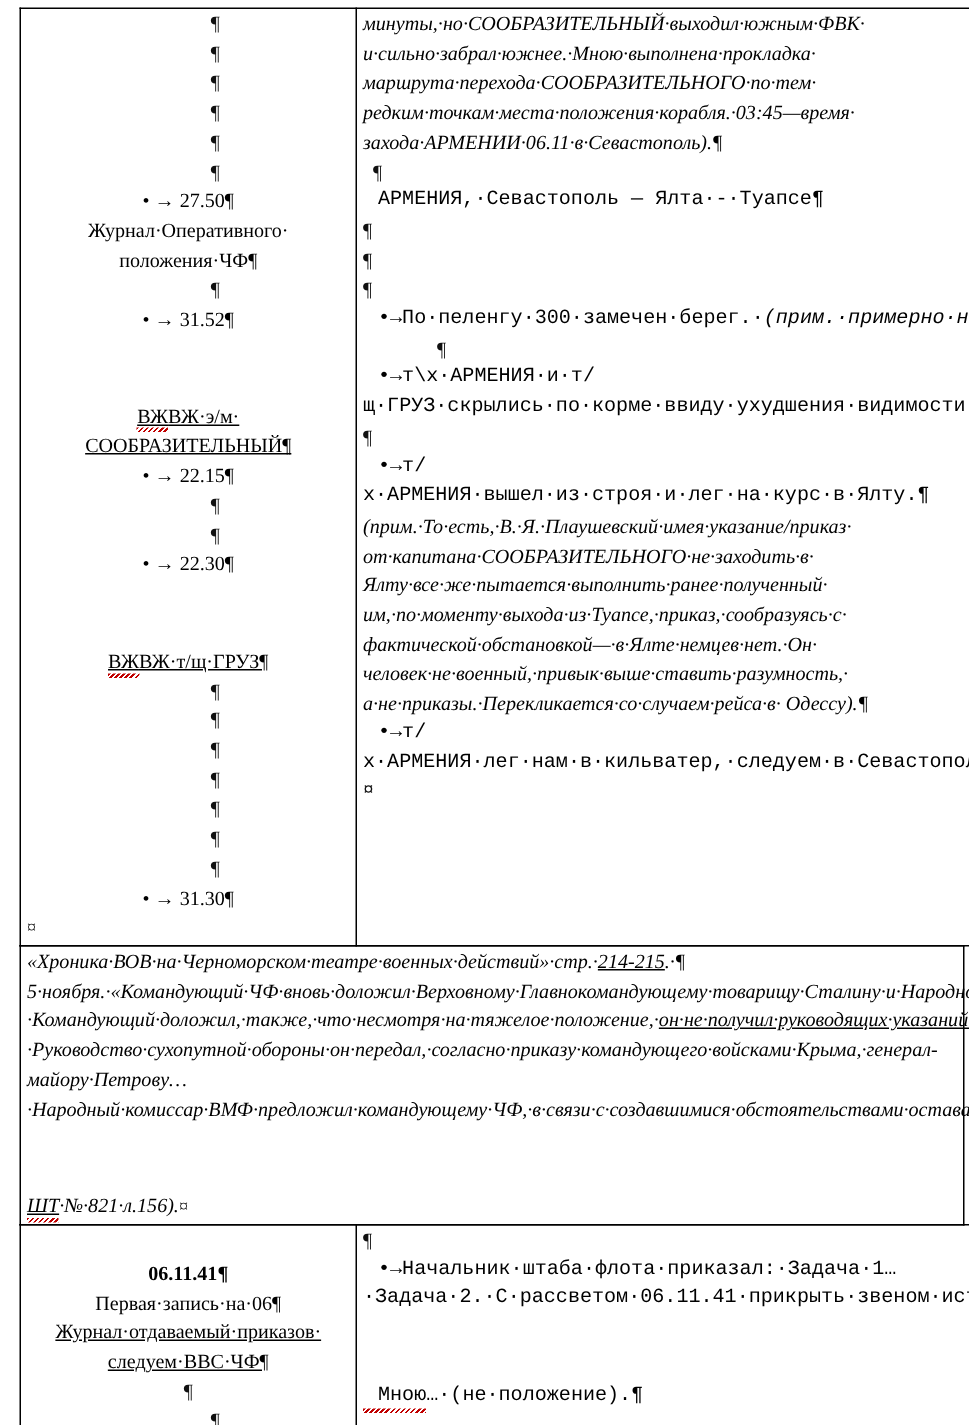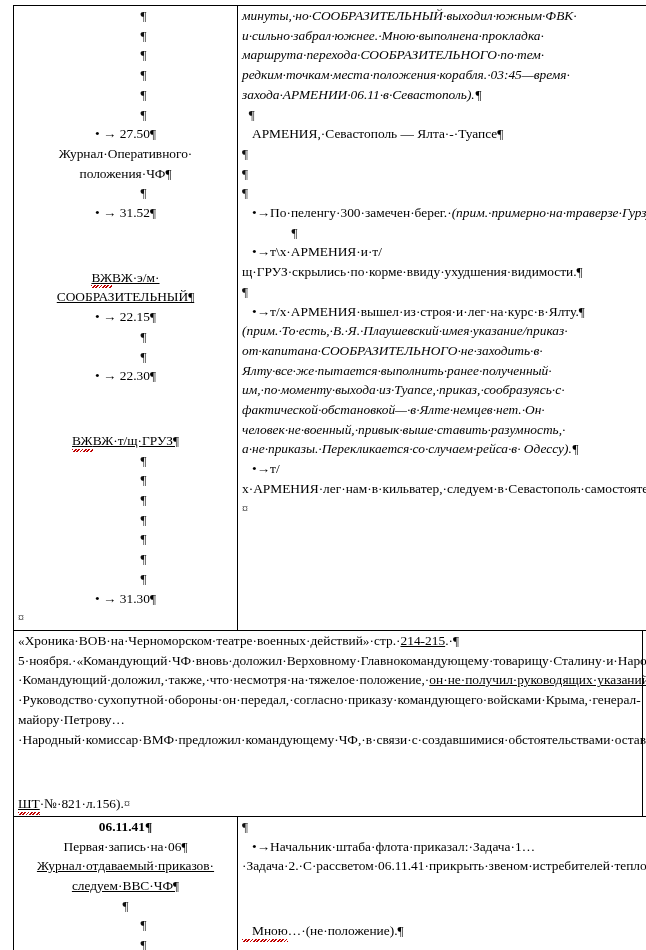--- a/index.html
+++ b/index.html
@@ -36,21 +36,21 @@
     padding: 0px 4px 2px 4px;
   }
 
   .col-left  { width: 215px; }
   .col-right { width: 405px; }
 
   
   .ctr   { text-align: center; }
   .just  { text-align: justify; text-align-last: left; }
   .ital  { font-style: italic; }
-  .bold  { font-weight: bold; }
+  .bold  { font-weight: bold; margin-top: 22px; }
   .uline { text-decoration: underline; }
 
   p {
     margin: 0;
     font-size: 13.4px;
     line-height: 1.47;
   }
 
   
   .pil {
@@ -88,20 +88,21 @@
   }
 
   
   .eoc {
     font-size: 12px;
     color: #111;
   }
   .hang-r {
     padding-left: 0px;
     text-indent: 10px;
+    font-family: Liberation Mono, monospace;
   }
 </style>
 </head>
 <body>
 
 <div class="page">
 
   <table class="doc-table">
     <tbody>
         <tr>
@@ -164,21 +165,21 @@
         <p class="just ital">(прим.·То·есть,·В.·Я.·Плаушевский·имея·указание/приказ· от·капитана·СООБРАЗИТЕЛЬНОГО·не·заходить·в· Ялту·все·же·пытается·выполнить·ранее·полученный· им,·по·моменту·выхода·из·Туапсе,·приказ,·сообразуясь·с· фактической·обстановкой—·в·Ялте·немцев·нет.·Он· человек·не·военный,·привык·выше·ставить·разумность,· а·не·приказы.·Перекликается·со·случаем·рейса·в· Одессу).¶</p>
         <p class="just hang-r"><span>•→т/х·АРМЕНИЯ·лег·нам·в·кильватер,·следуем·в·Севастополь·самостоятельно.</span><span class="eoc">¤</span></p>
       </td>
     </tr>
   </tbody>
     </table>
 
   <table class="doc-table" style="margin-top:-1px;">
     <tbody>
         <tr>
-      <td colspan="2" style="width:620px;">
+      <td colspan="2" style="width:620px;font-style:italic;">
         <p><span>«Хроника·ВОВ·на·Черноморском·театре·военных·действий»·стр.·</span><span class="uline">214-215</span><span>.·¶</span></p>
         <p class="just"><span>5·ноября.·«Командующий·ЧФ·вновь·доложил·Верховному·Главнокомандующему·товарищу·Сталину·и·Народному·комиссару·ВМФ·о·тяжелом·состоянии·обороны·Главной·базы.·Командующий·указал,·что·до·сих·пор·Севастополь·ни·от·кого·не·получил·помощи.·Крымская·армия·рассеяна,·а·остатки·Приморской·армии·бродили·по·горам…·Командующий·доложил,·также,·что·несмотря·на·тяжелое·положение,·</span><span class="uline">он·не·получил·руководящих·указаний·по·новой·</span><span>дислокации·кораблей·и·частей,·эвакуации·и·размещению·тылов,·мастерских·и·по·ряду·других·неотложных·вопросов…·Руководство·сухопутной·обороны·он·передал,·согласно·приказу·командующего·войсками·Крыма,·генерал-майору·Петрову…·Народный·комиссар·ВМФ·предложил·командующему·ЧФ,·в·связи·с·создавшимися·обстоятельствами·оставаться·в·Севастополе»·(дело·</span><span class="sq uline-both"><span>ШТ</span></span><span>·№·821·л.156).</span><span class="eoc">¤</span></p>
       </td>
     </tr>
   </tbody>
     </table>
 
   <table class="doc-table" style="margin-top:-1px;">
     <tbody>
         <tr>

